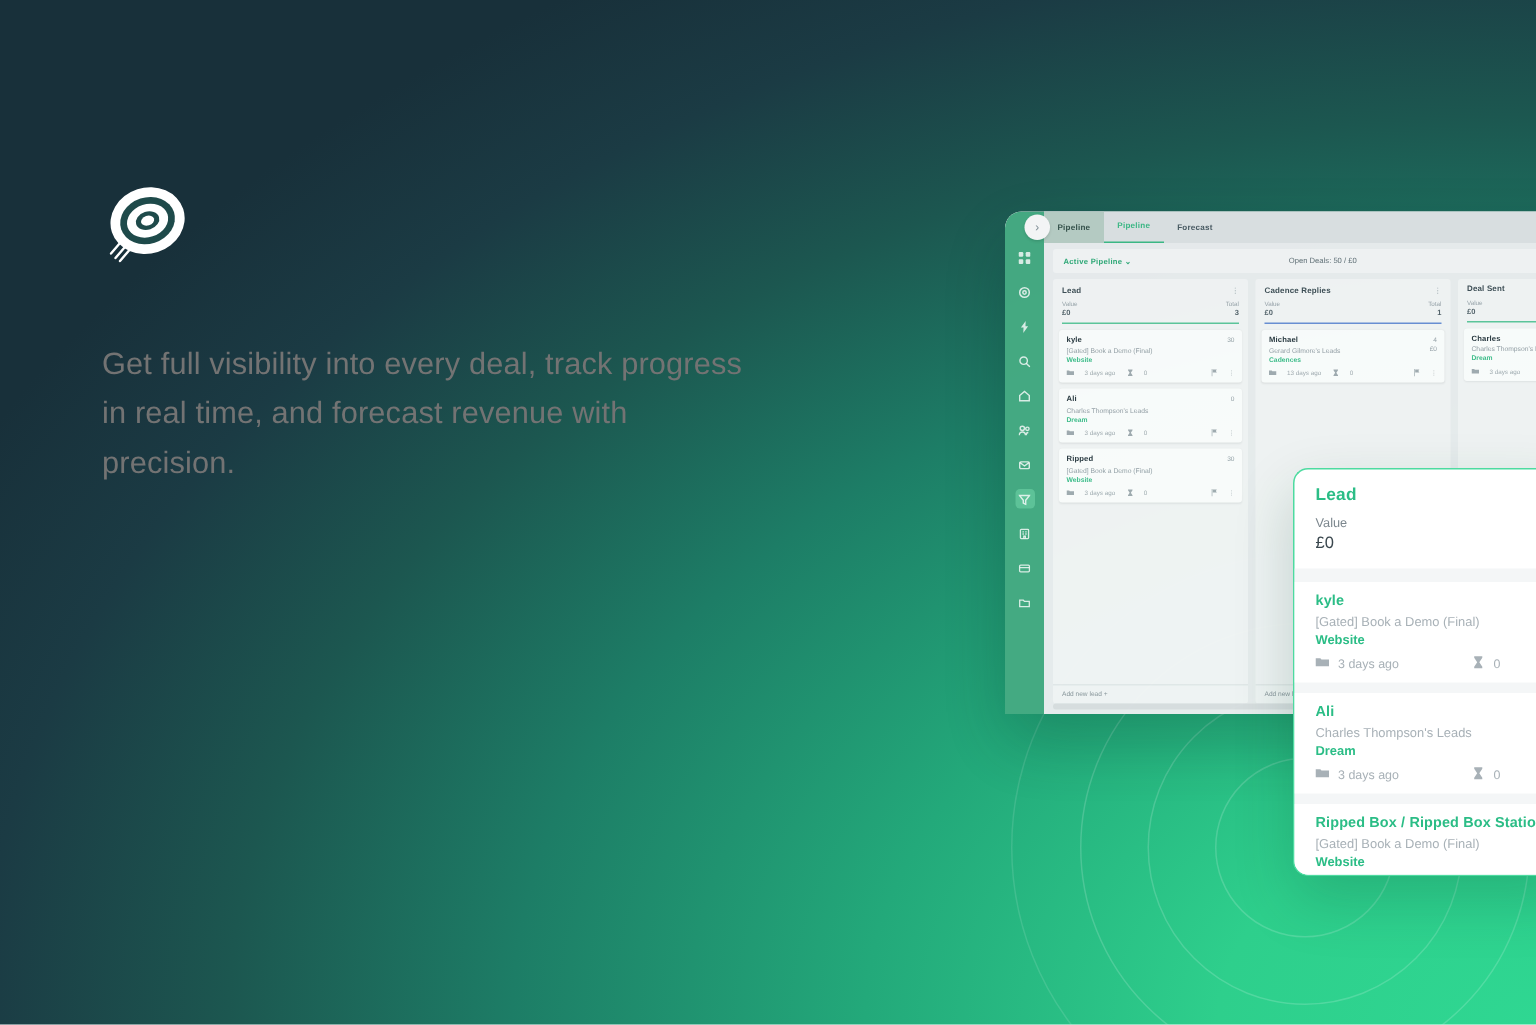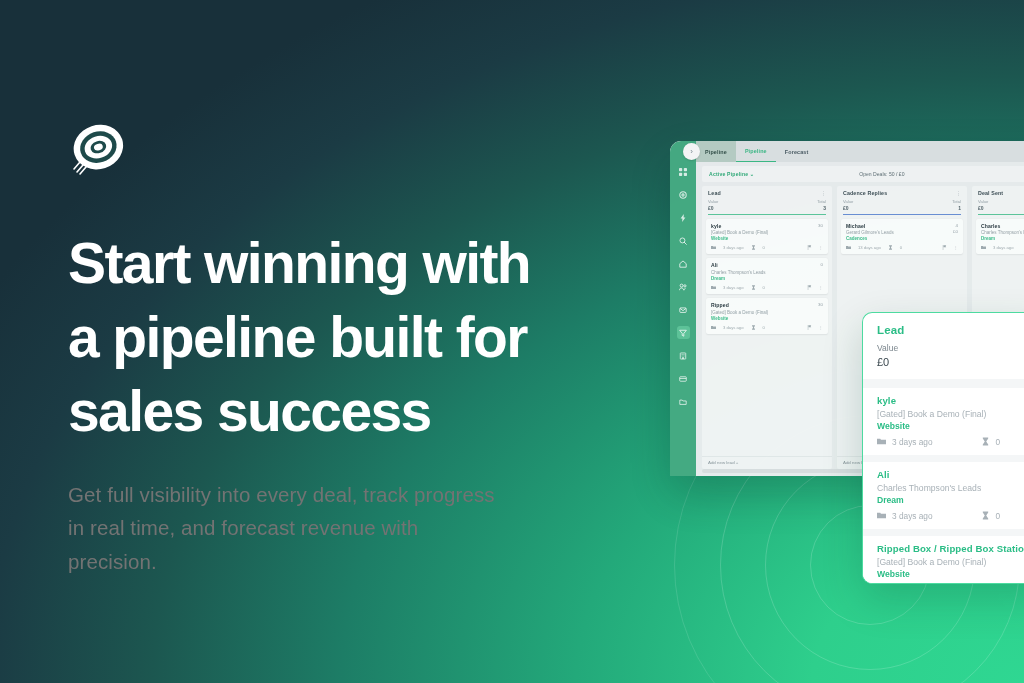--- a/index.html
+++ b/index.html
@@ -172,23 +172,20 @@
         <ellipse cx="31" cy="29" rx="8" ry="6" fill="#1e4a4a"></ellipse>
         <ellipse cx="31" cy="29" rx="4.5" ry="3.2" fill="#ffffff"></ellipse>
       </g>
       <g stroke="#ffffff" stroke-width="1.6" stroke-linecap="round">
         <line x1="12" y1="44" x2="6" y2="51"></line>
         <line x1="15" y1="47" x2="9" y2="54"></line>
         <line x1="18" y1="49" x2="12" y2="56"></line>
       </g>
     </svg>
   </div>
-  <h1 class="headline">Start winning with
-a pipeline built for
-sales success</h1>
   <p class="subcopy">Get full visibility into every deal, track progress
 in real time, and forecast revenue with
 precision.</p>
 </div>
 
 <div class="app">
 
   <div class="app-sidebar">
     <div class="side-ico">
       <svg viewBox="0 0 10 10" fill="currentColor">

